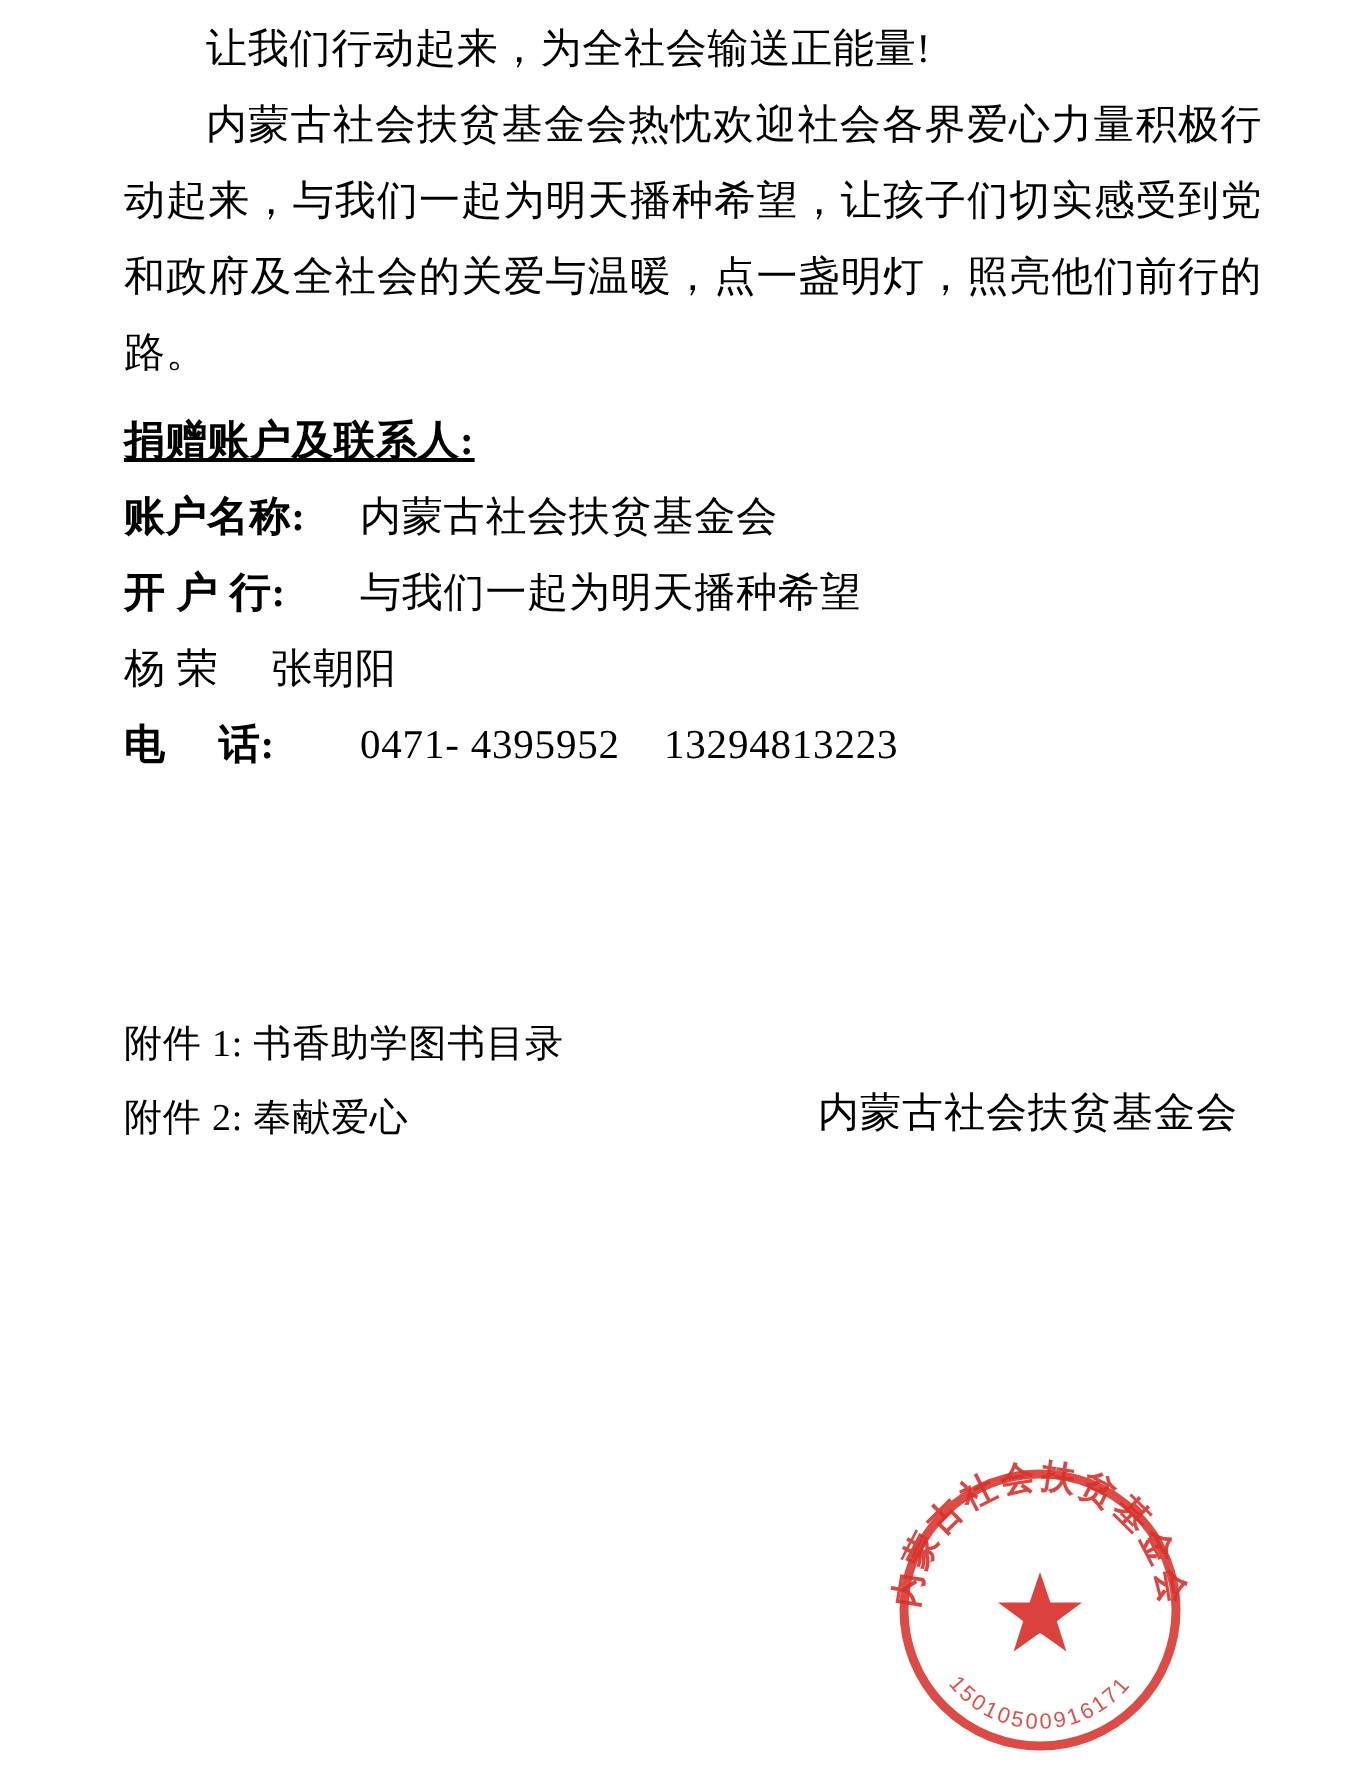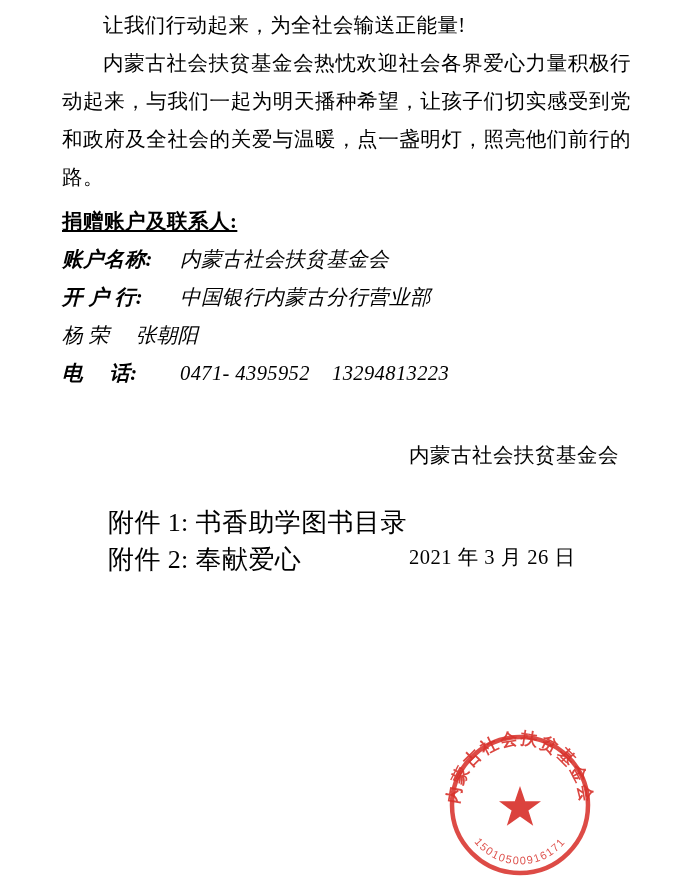--- a/index.html
+++ b/index.html
@@ -46,43 +46,41 @@
     padding: 0;
     list-style: none;
   }
   .contact-row {
     font-size: 20.5px;
     line-height: 38px;
     letter-spacing: 0.4px;
     display: flex;
     align-items: baseline;
     white-space: pre;
-    font-style: italic;
   }
   .contact-label {
     font-weight: bold;
     display: inline-block;
     min-width: 118px;
     letter-spacing: 0.4px;
   }
   .contact-value {
     font-weight: normal;
   }
   .spacer-big { height: 112px; }
   .attach-list {
     margin: 0;
     padding: 0;
     list-style: none;
   }
   .attach-row {
-    font-size: 26px;
+    font-size: 19px;
     line-height: 37px;
     letter-spacing: 0.4px;
     white-space: pre;
-    margin-left: 46px;
   }
   .signature {
     position: absolute;
     right: 58px;
     bottom: 60px;
     text-align: left;
     font-size: 20.5px;
     line-height: 34px;
     letter-spacing: 0.5px;
     white-space: pre;
@@ -111,41 +109,40 @@
 
   <p class="contact-head">捐赠账户及联系人:</p>
 
   <ul class="contact-list">
     <li class="contact-row">
       <span class="contact-label">账户名称:</span>
       <span class="contact-value">内蒙古社会扶贫基金会</span>
     </li>
     <li class="contact-row">
       <span class="contact-label">开 户 行:</span>
-      <span class="contact-value">中国银行内蒙古分行营业部</span>
+      <span class="contact-value">与我们一起为明天播种希望</span>
     </li>
     <li class="contact-row">
       <span class="contact-value">杨 荣　 张朝阳</span>
     </li>
     <li class="contact-row">
       <span class="contact-label">电　 话:</span>
       <span class="contact-value">0471- 4395952    13294813223</span>
     </li>
   </ul>
 
   <div class="spacer-big"></div>
 
   <ul class="attach-list">
     <li class="attach-row">附件 1: 书香助学图书目录</li>
     <li class="attach-row">附件 2: 奉献爱心</li>
   </ul>
 
   <div class="signature">
     <div>内蒙古社会扶贫基金会</div>
-    <div>2021 年 3 月 26 日</div>
   </div>
 
   <div class="seal">
     <svg width="166" height="166" viewBox="0 0 166 166" xmlns="http://www.w3.org/2000/svg">
       <defs>
         <path id="sealTopArc" d="M 22,83 A 61,61 0 0 1 144,83"></path>
         <path id="sealBottomArc" d="M 35,117 A 58,58 0 0 0 131,117"></path>
       </defs>
       <circle cx="83" cy="83" r="68" fill="none" stroke="#d8322c" stroke-width="4.5" opacity="0.88"></circle>
       <g fill="#d8322c" opacity="0.9" font-family="&quot;Liberation Serif&quot;, serif" font-size="17" font-weight="bold" letter-spacing="2">

